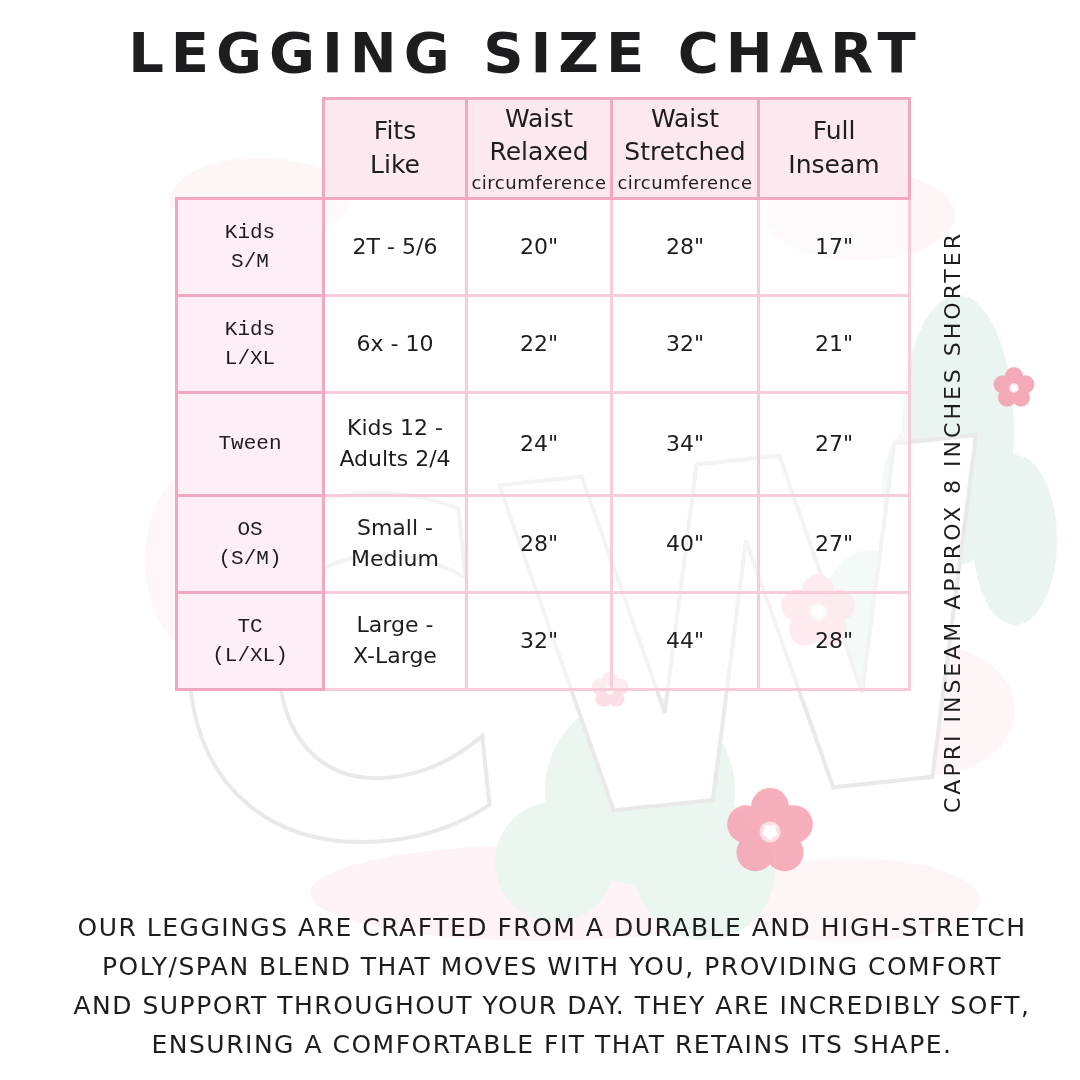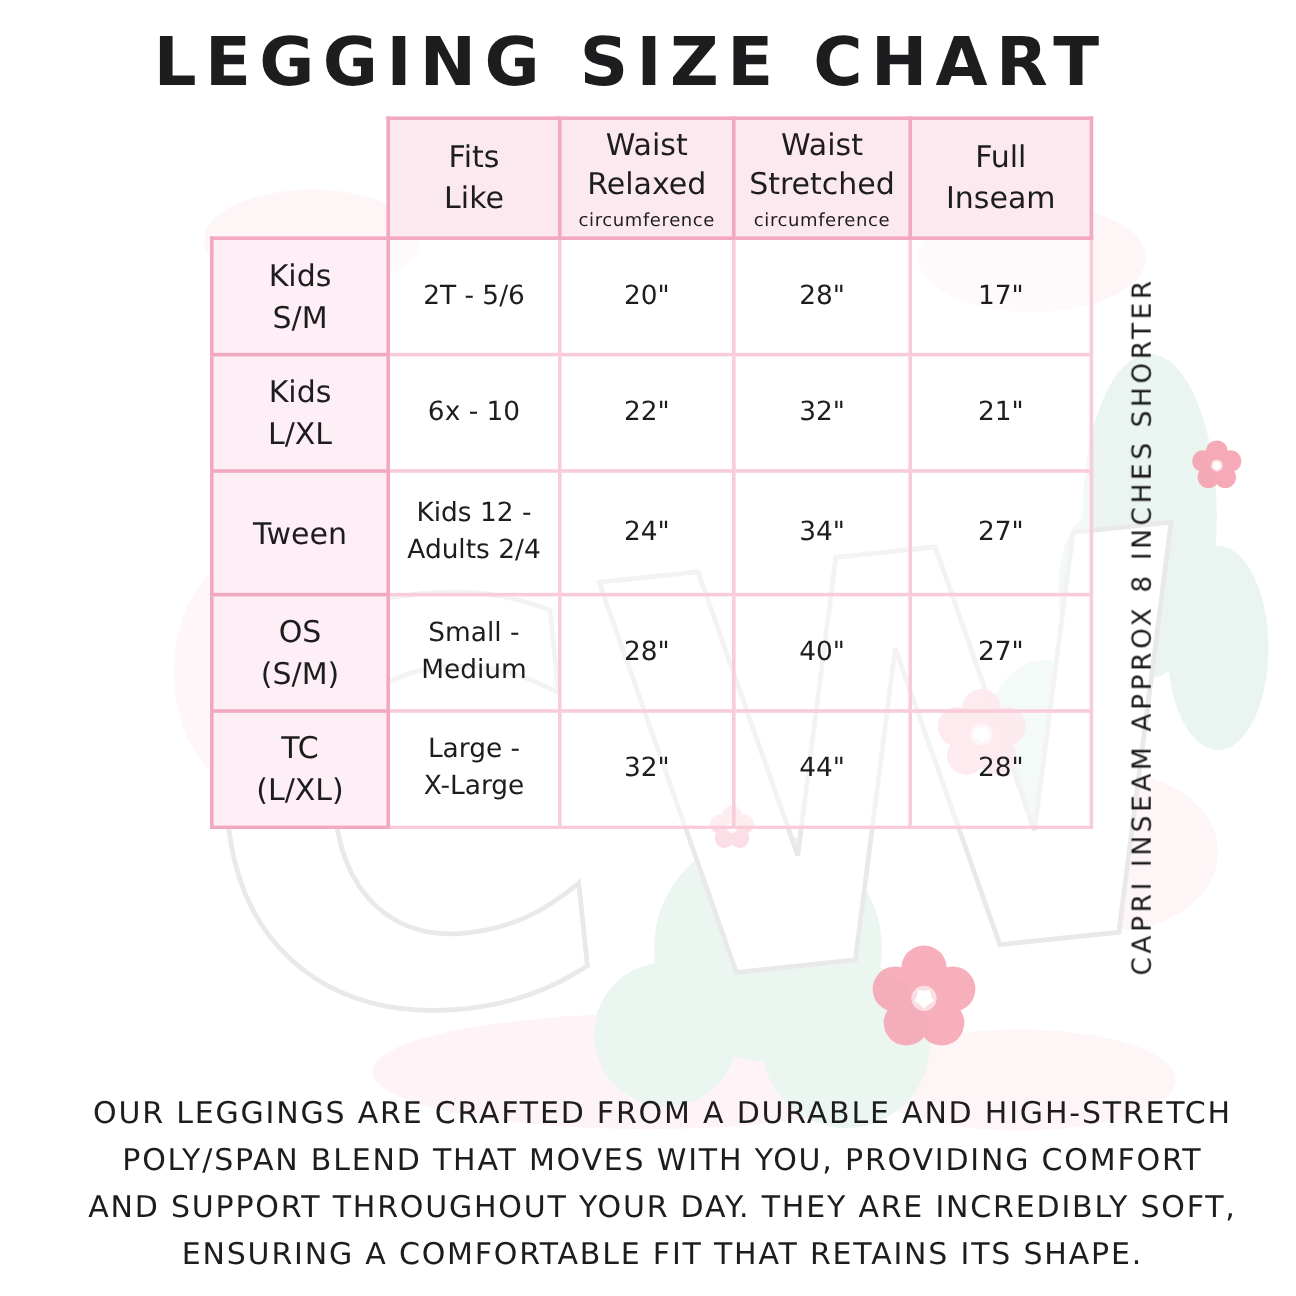--- a/index.html
+++ b/index.html
@@ -54,29 +54,30 @@
   .corner { border: none; background: transparent; }
   .colhead {
     background: var(--header-fill);
     border: 3px solid var(--border-strong);
     font-size: 25px;
     line-height: 1.35;
     margin-top: 25px;
   }
   .colhead-sub {
     display: block;
-    font-size: 15px;
+    font-size: 18px;
     letter-spacing: 0.5px;
     margin-top: 2px;
   }
   .rowlabel {
     background: var(--label-fill);
     border: 3px solid var(--border-strong);
-    font-size: 25px;
+    font-size: 21px;
     line-height: 1.4;
+    font-family: Liberation Mono, monospace;
   }
   .cell {
     background: rgba(255,255,255,0.45);
     border: 3px solid var(--border-light);
     font-size: 22px;
     line-height: 1.4;
   }
   .side-note {
     position: absolute;
     left: 912px; top: 222px;

